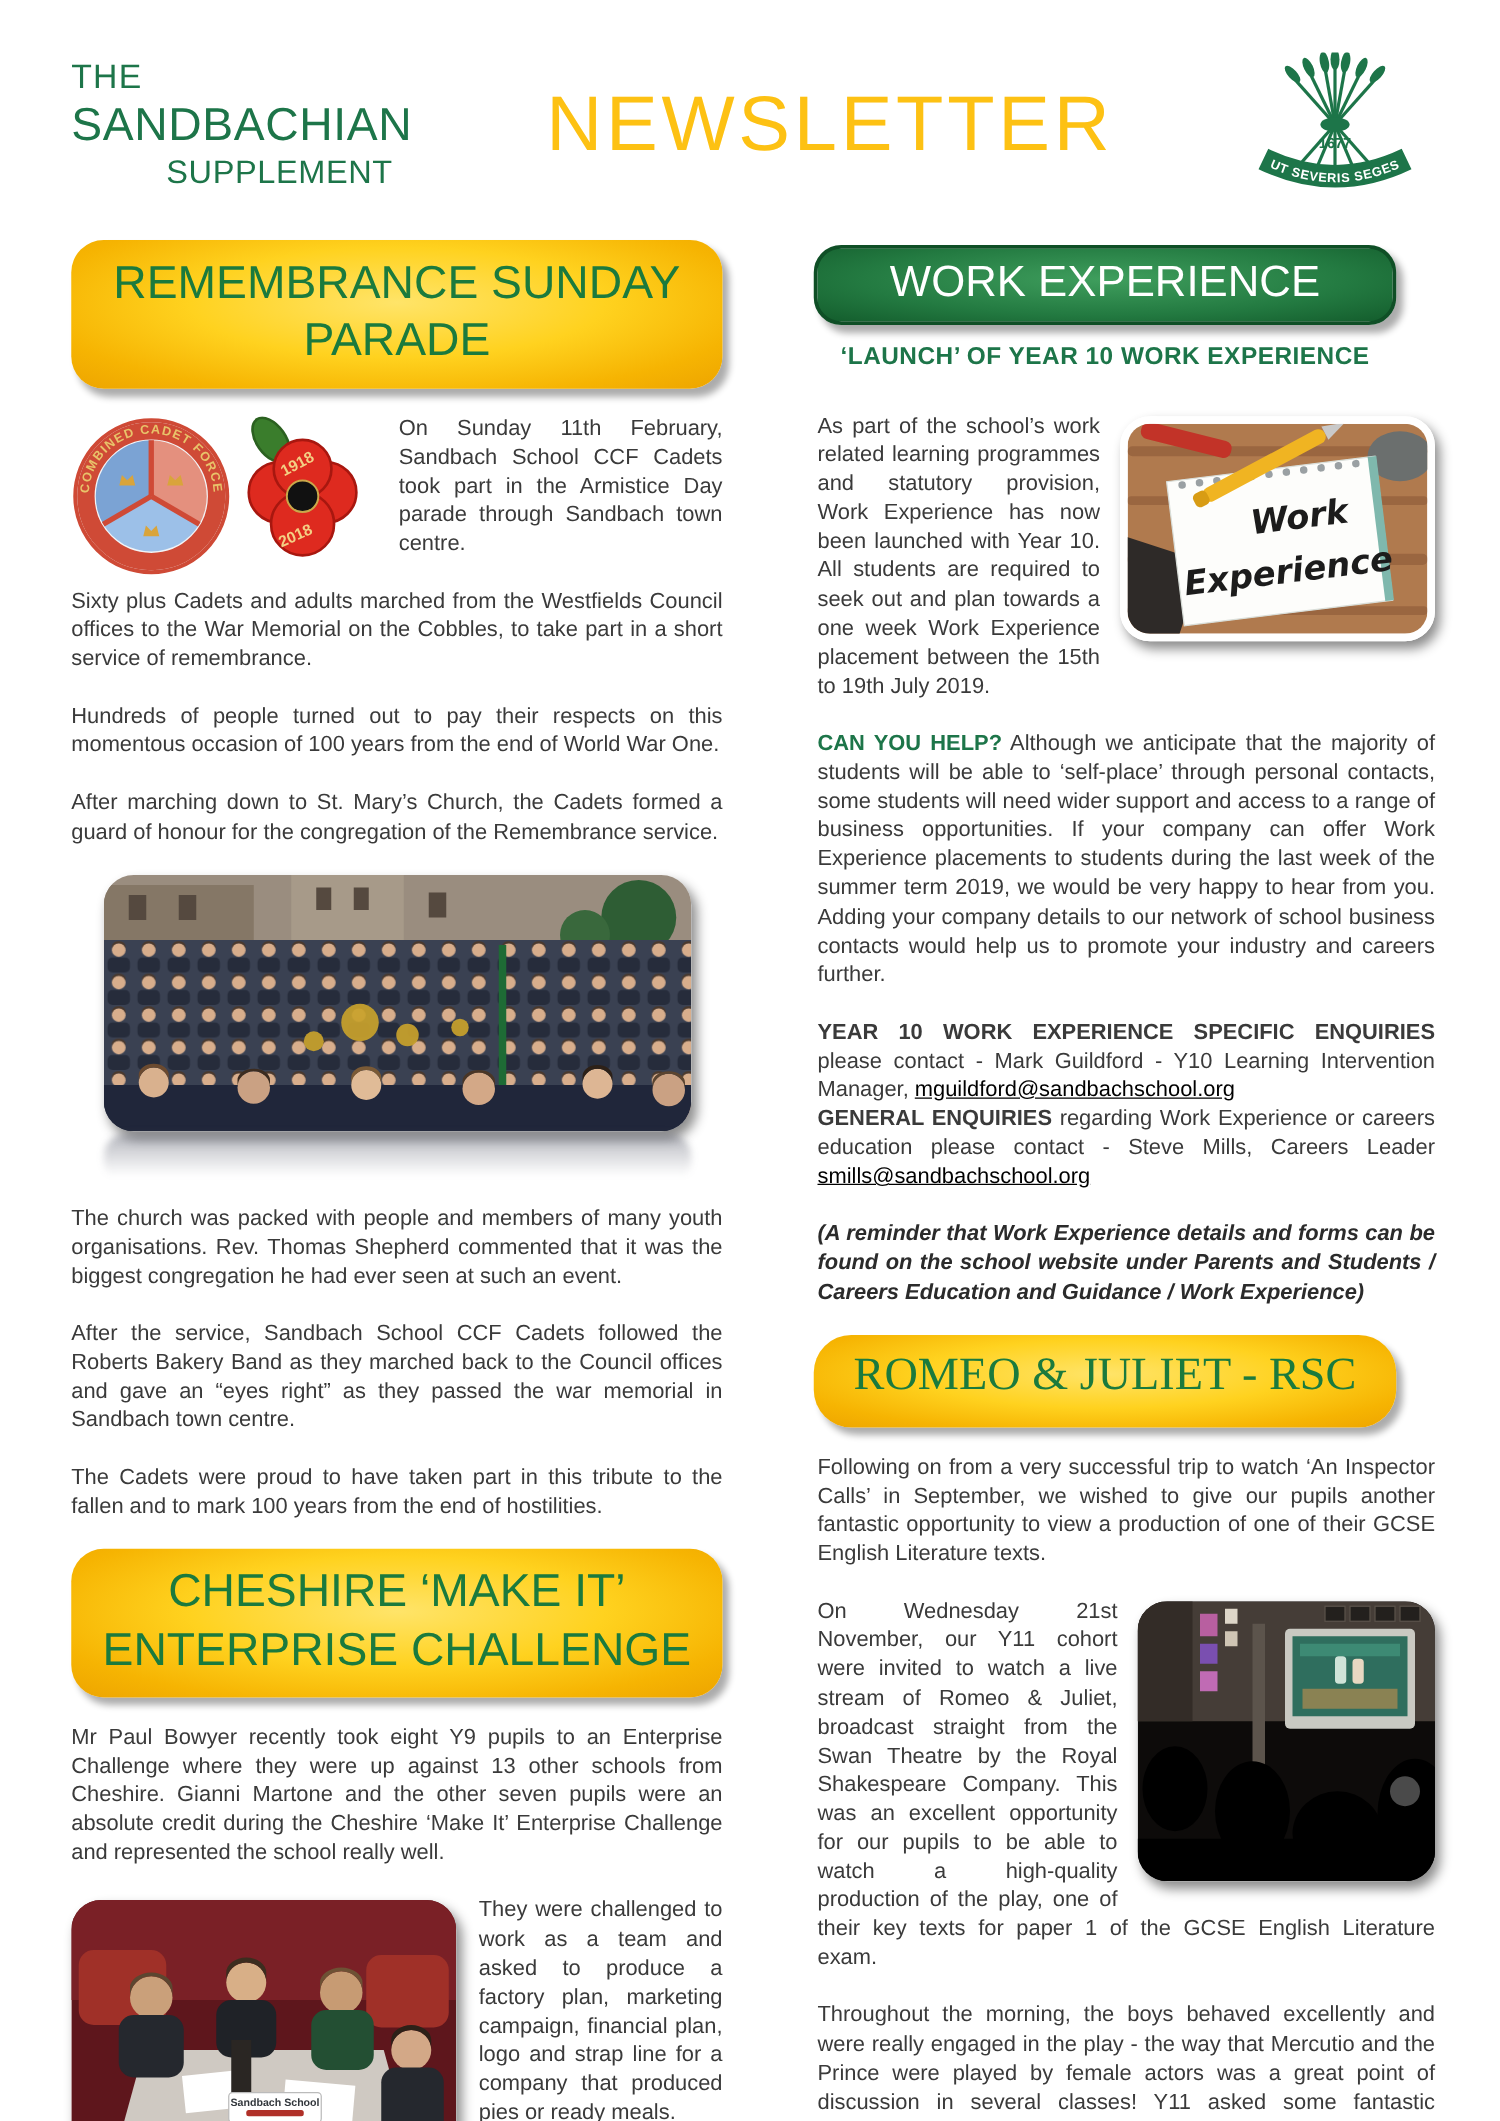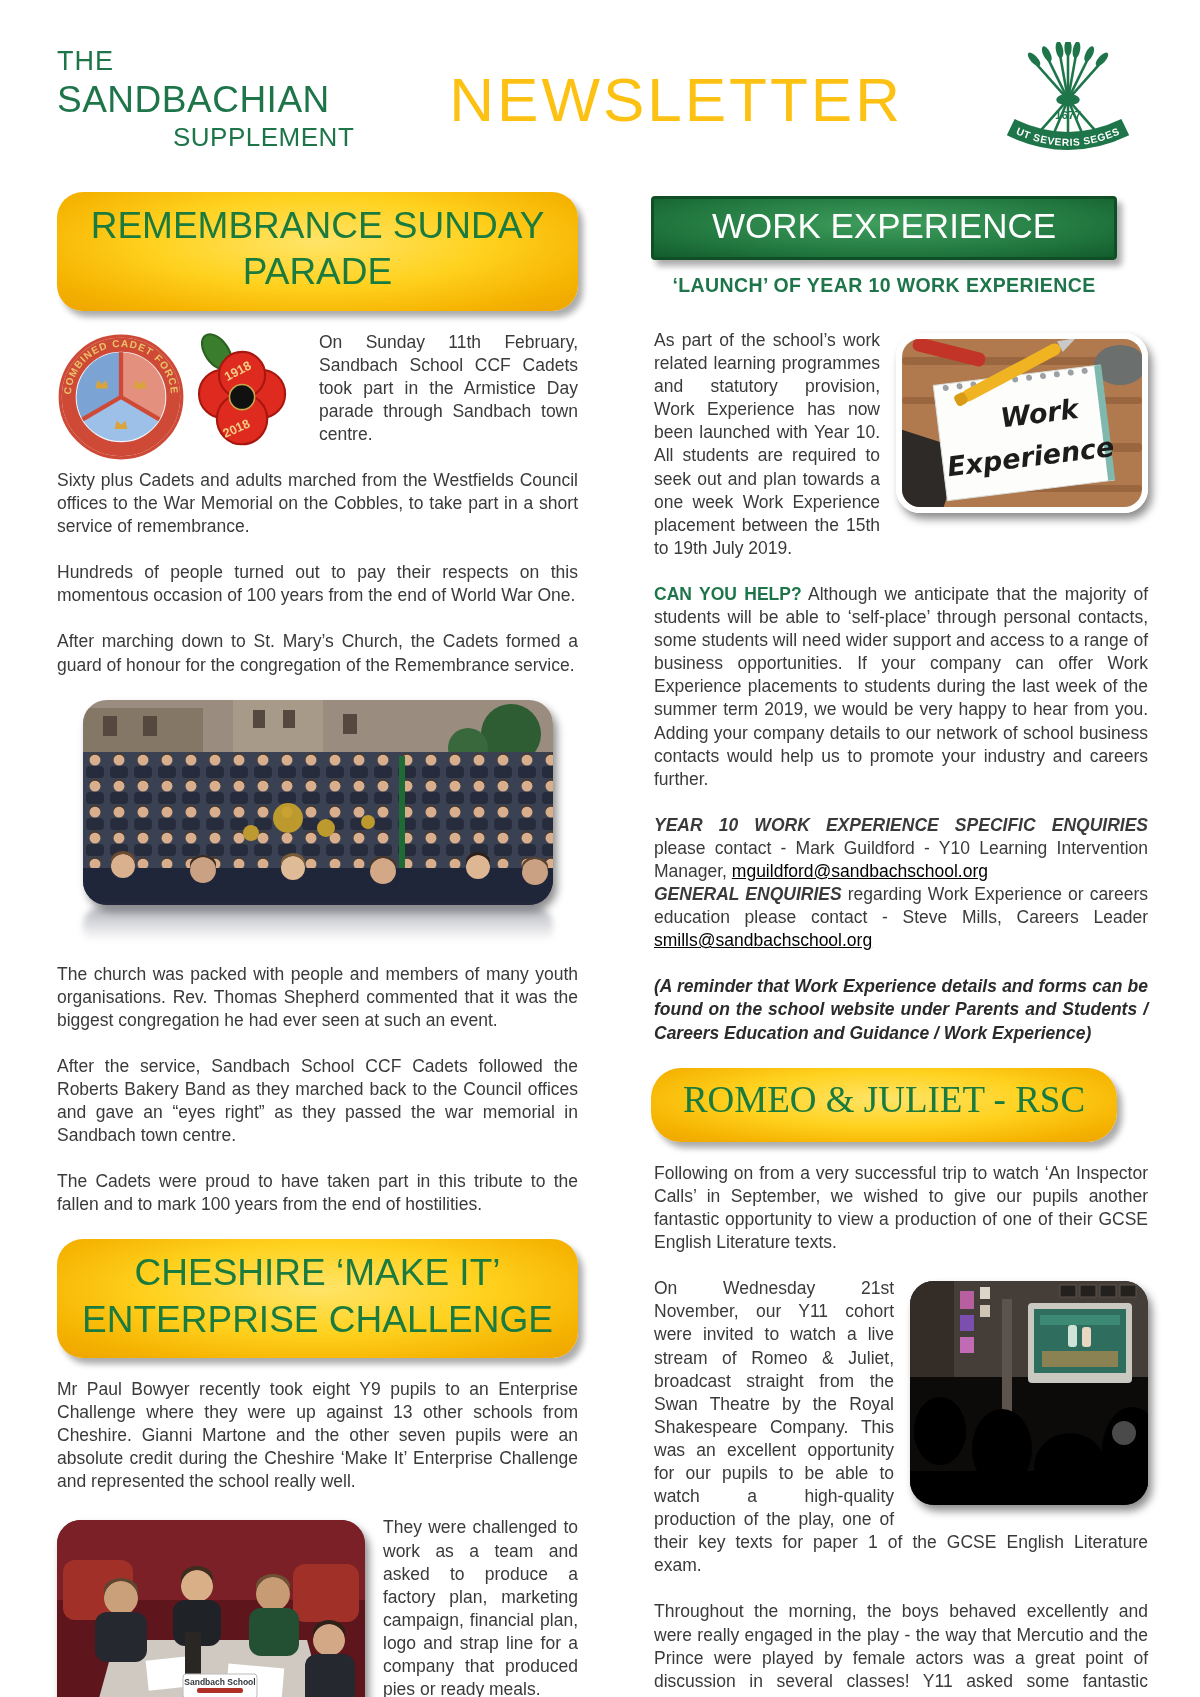--- a/index.html
+++ b/index.html
@@ -5,59 +5,59 @@
   html,body{margin:0;padding:0;background:#ffffff;}
   .page{position:relative;width:1200px;height:1697px;overflow:hidden;background:#fff;
         font-family:"Liberation Sans",sans-serif;color:#3a3a3a;}
   .inner{padding:34px 52px 0 57px;}
 
   
   .header{display:flex;align-items:flex-start;height:150px;}
   .masthead{color:#1d7549;line-height:1.18;flex:0 0 260px;padding-top:12px;}
   .m1{font-size:27px;letter-spacing:1px;}
   .m2{font-size:37px;letter-spacing:0.5px;}
-  .m3{font-size:26px;margin-left:116px;letter-spacing:0.5px;}
+  .m3{font-size:26px;margin-left:76px;letter-spacing:0.5px;}
   .news-title{flex:1;text-align:center;color:#fdc113;font-size:62px;letter-spacing:3px;
               padding-top:30px;white-space:nowrap;}
   .crest{flex:0 0 150px;padding-top:8px;}
 
   
   .cols{display:flex;gap:30px;margin-top:8px;}
   .col-left{width:521px;flex:0 0 521px;}
   .col-right{width:540px;flex:0 0 540px;padding-left:12px;box-sizing:border-box;}
   .col-right .textwrap{padding-left:34px;}
 
   p.body{font-size:17.5px;line-height:1.32;text-align:justify;margin:0 0 23px 0;}
   .cf::after{content:"";display:block;clear:both;}
 
   
   .banner{border-radius:26px;text-align:center;box-shadow:5px 6px 6px rgba(0,0,0,0.33);
           margin-bottom:20px;}
   .banner-yellow{background:radial-gradient(ellipse at 50% 42%,#ffe469 0%,#ffd21f 45%,#f6b402 78%,#eda400 100%);
           color:#1b7a3d;font-size:37px;line-height:1.25;padding:11px 8px 15px;}
   .banner-green{background:radial-gradient(ellipse at 50% 42%,#3f9e5d 0%,#237a41 60%,#135c2c 100%);
           border:3px solid #0f4f26;color:#ffffff;font-size:35px;padding:7px 8px 11px;
-          border-radius:4px;width:466px;margin:4px auto 14px;box-sizing:border-box;}
+          border-radius:22px;width:466px;margin:4px auto 14px;box-sizing:border-box;}
   .subtitle{color:#1d7549;font-weight:bold;font-size:19.5px;text-align:center;
             letter-spacing:0.4px;margin:0 0 32px 0;}
 
   
   .photo{display:block;border-radius:24px;overflow:hidden;box-shadow:4px 6px 9px rgba(0,0,0,0.45);}
   .photo svg{display:block;}
   .frame{border:6px solid #fff;}
   .float-l{float:left;margin:4px 18px 6px 0;}
   .float-r{float:right;margin:4px 0 6px 16px;}
   .reflect{border-radius:18px;filter:blur(3px);
            background:linear-gradient(180deg,rgba(70,74,92,0.40) 0%,rgba(255,255,255,0) 85%);}
   .reflect.center{width:470px;height:40px;margin:2px auto 16px;}
 
   .badge-float{float:left;width:248px;margin:2px 14px 8px 0;display:flex;align-items:flex-start;}
 
   .lead-green{color:#1d7549;font-weight:bold;}
-  .lead-bold{font-weight:bold;font-style:italic;}
+  .lead-bold{font-weight:bold;}
   a.email{color:#000000;text-decoration:underline;}
   .reminder{font-weight:bold;font-style:italic;color:#2b2b2b;}
 
   .center-photo{width:470px;margin:0 auto;}
 </style>
 </head>
 <body>
 
 <div class="page">
   <div class="inner">

